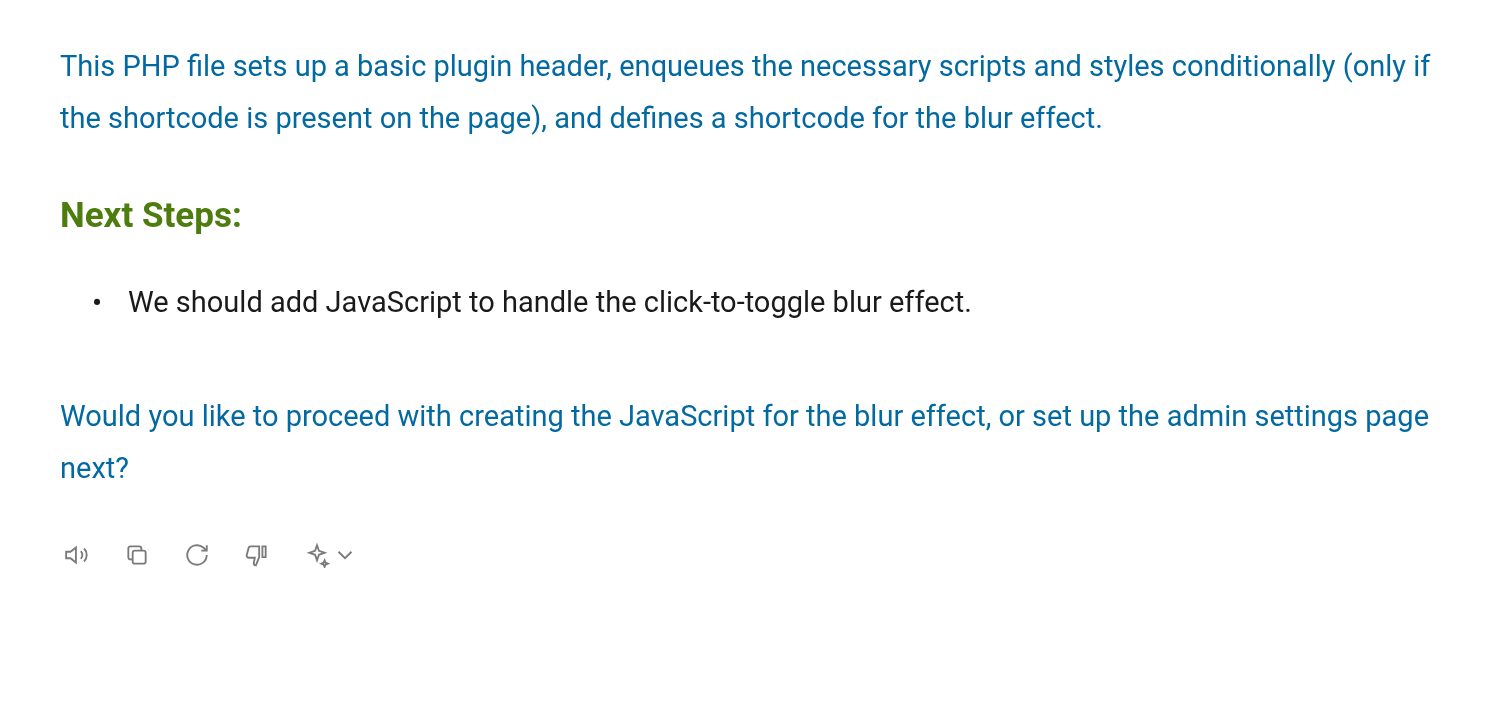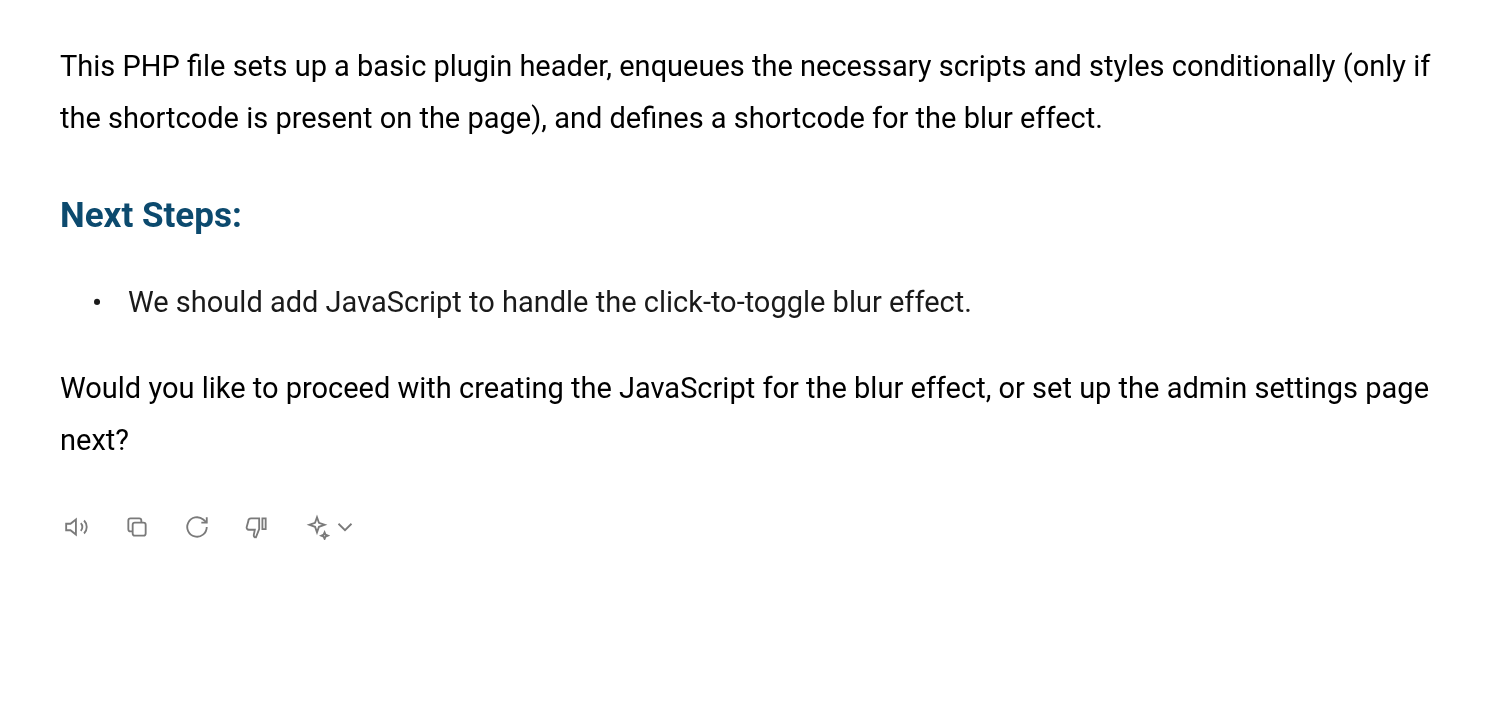--- a/index.html
+++ b/index.html
@@ -10,32 +10,32 @@
     body {
       font-family: -apple-system, BlinkMacSystemFont, "Segoe UI", Roboto, Helvetica, Arial, sans-serif;
       background: #ffffff;
       color: #1a1a1a;
       padding: 40px 60px;
       font-size: 29px;
       line-height: 1.8;
     }
     .paragraph {
       margin-bottom: 36px;
-      color: #000000;
+      color: #0369a1;
     }
     .heading {
       font-size: 35px;
       font-weight: 700;
       margin-bottom: 32px;
       margin-top: 40px;
-      color: #0c4a6e;
+      color: #4d7c0f;
     }
     ul {
       list-style: none;
-      margin-bottom: 36px;
+      margin-bottom: 64px;
       padding-left: 32px;
     }
     ul li {
       position: relative;
       padding-left: 36px;
       margin-bottom: 28px;
       line-height: 1.6;
     }
     ul li::before {
       content: "•";

